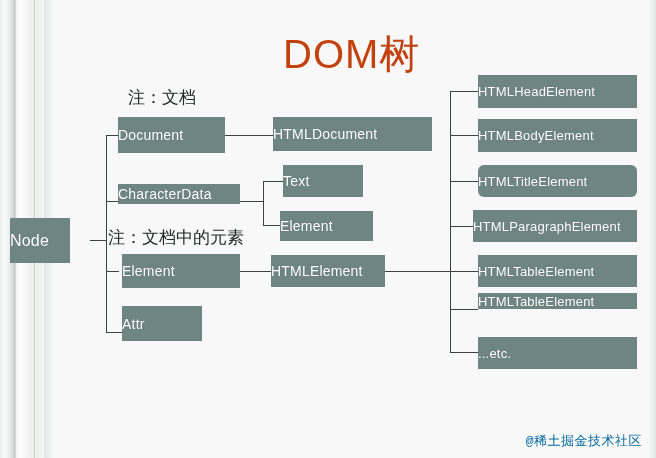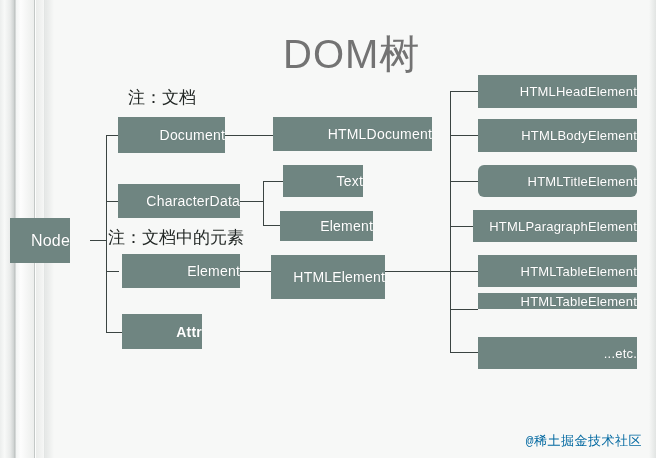--- a/index.html
+++ b/index.html
@@ -74,34 +74,34 @@
   }
 
   
   .title {
     position: absolute;
     left: 283px;
     top: 34px;
     font-size: 40px;
     line-height: 1;
     letter-spacing: 1px;
-    color: #737373;
+    color: #c2410c;
     font-family: "Liberation Sans", sans-serif;
     z-index: 6;
     white-space: nowrap;
   }
 
   
   .node {
     position: absolute;
     background: #6f8581;
     color: #ffffff;
     display: flex;
     align-items: center;
-    justify-content: flex-end;
+    justify-content: flex-start;
     font-size: 14px;
     letter-spacing: 0.2px;
     z-index: 5;
     box-shadow: 0 0 0 0 rgba(0,0,0,0);
     text-shadow: 0 0 1px rgba(0,0,0,0.18);
     white-space: nowrap;
   }
   .node.small { font-size: 13px; }
   .node.big   { font-size: 16px; }
 
@@ -182,45 +182,45 @@
   <div class="ln h" style="left:450px; top:352px; width:28px;"></div>
 
   <div class="node big" style="left:10px; top:218px; width:60px; height:45px;">
     <span>Node</span>
   </div>
 
   <div class="node" style="left:118px; top:117px; width:107px; height:36px;">
     <span>Document</span>
   </div>
 
-  <div class="node" style="left:118px; top:184px; width:122px; height:34px;">
+  <div class="node" style="left:118px; top:184px; width:122px; height:20px;">
     <span>CharacterData</span>
   </div>
 
   <div class="node" style="left:122px; top:254px; width:118px; height:34px;">
     <span>Element</span>
   </div>
 
-  <div class="node" style="left:122px; top:314px; width:80px; height:35px;font-weight:bold;">
+  <div class="node" style="left:122px; top:306px; width:80px; height:35px;">
     <span>Attr</span>
   </div>
 
   <div class="node" style="left:273px; top:117px; width:159px; height:34px;">
     <span>HTMLDocument</span>
   </div>
 
   <div class="node" style="left:283px; top:165px; width:80px; height:32px;">
     <span>Text</span>
   </div>
 
   <div class="node" style="left:280px; top:211px; width:93px; height:30px;">
     <span>Element</span>
   </div>
 
-  <div class="node" style="left:271px; top:255px; width:114px; height:44px;">
+  <div class="node" style="left:271px; top:255px; width:114px; height:32px;">
     <span>HTMLElement</span>
   </div>
 
   <div class="node small" style="left:478px; top:75px; width:159px; height:33px;">
     <span>HTMLHeadElement</span>
   </div>
 
   <div class="node small" style="left:478px; top:119px; width:159px; height:33px;">
     <span>HTMLBodyElement</span>
   </div>

